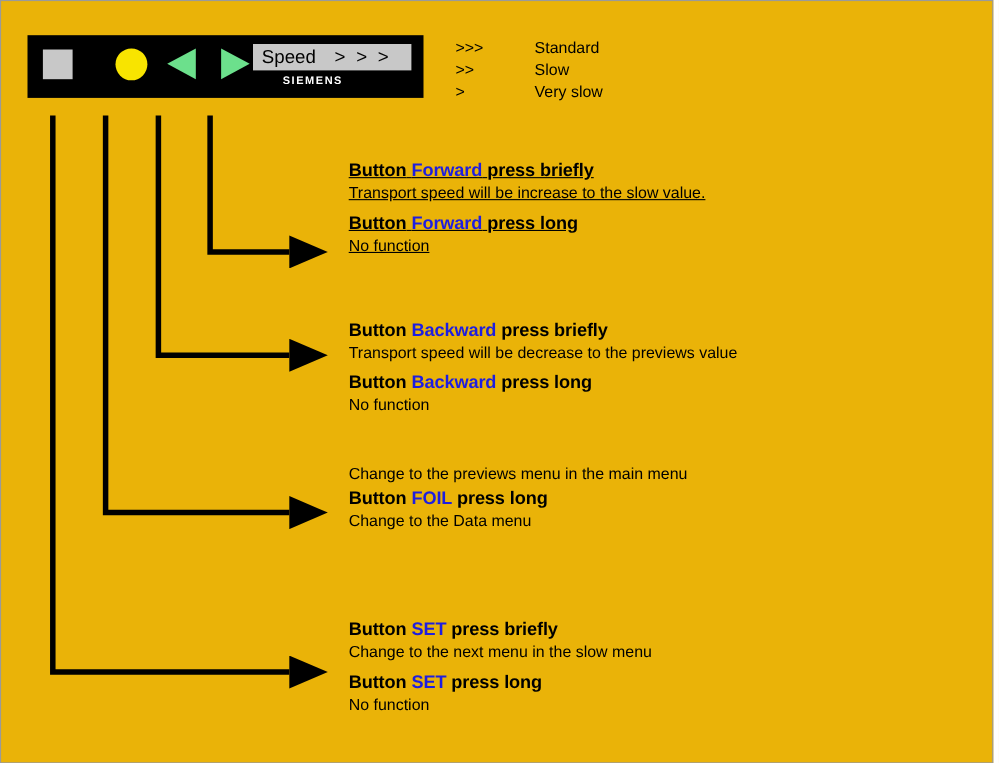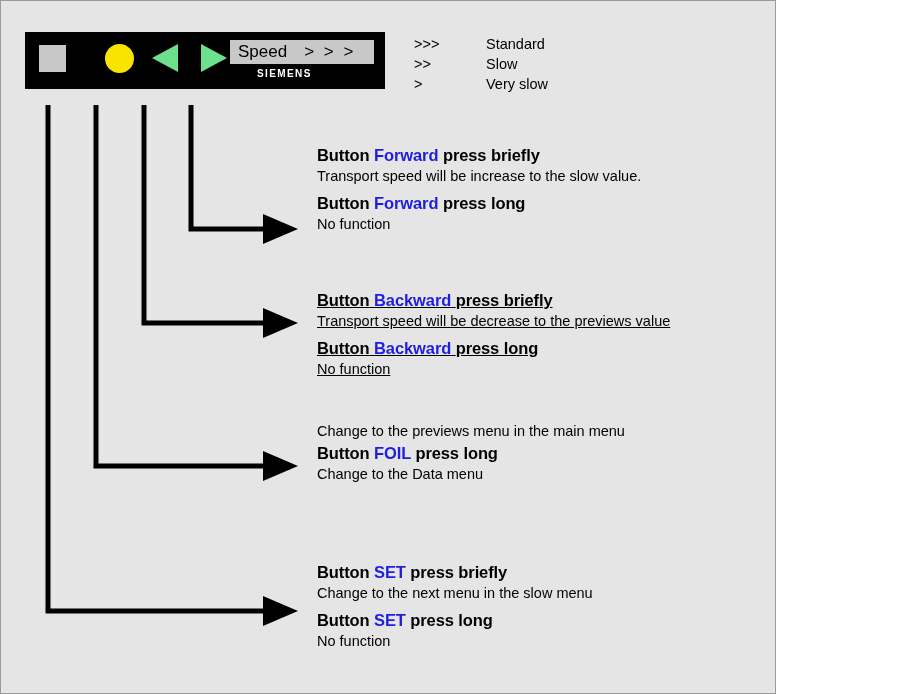--- a/index.html
+++ b/index.html
@@ -5,23 +5,23 @@
   html, body {
     margin: 0;
     padding: 0;
     background: #ffffff;
   }
   body {
     font-family: "Liberation Sans", sans-serif;
   }
   #page {
     position: relative;
-    width: 776px;
+    width: 903px;
     height: 694px;
-    background: #e5e5e5;
+    background: #eab308;
     box-sizing: border-box;
     border: 1px solid #9a9a9a;
     overflow: hidden;
   }
 
   
   #panel {
     position: absolute;
     left: 24px;
     top: 31px;
@@ -202,37 +202,37 @@
 
     <path d="M190,104 L190,228 L262,228" stroke="#000000" stroke-width="5" fill="none" marker-end="url(#arrowhead)"></path>
 
     <path d="M143,104 L143,322 L262,322" stroke="#000000" stroke-width="5" fill="none" marker-end="url(#arrowhead)"></path>
 
     <path d="M95,104 L95,465 L262,465" stroke="#000000" stroke-width="5" fill="none" marker-end="url(#arrowhead)"></path>
 
     <path d="M47,104 L47,610 L262,610" stroke="#000000" stroke-width="5" fill="none" marker-end="url(#arrowhead)"></path>
   </svg>
 
-  <div class="desc-block" style="top:143px;">
+  <div class="desc-block" style="top:143px;text-decoration:underline;">
     <div class="desc-head">
       <span>Button</span>
       <span class="hl">Forward</span>
       <span>press briefly</span>
     </div>
     <div class="desc-sub">Transport speed will be increase to the slow value.</div>
     <div class="gap-sm"></div>
     <div class="desc-head">
       <span>Button</span>
       <span class="hl">Forward</span>
       <span>press long</span>
     </div>
     <div class="desc-sub">No function</div>
   </div>
 
-  <div class="desc-block" style="top:288px;text-decoration:underline;">
+  <div class="desc-block" style="top:288px;">
     <div class="desc-head">
       <span>Button</span>
       <span class="hl">Backward</span>
       <span>press briefly</span>
     </div>
     <div class="desc-sub">Transport speed will be decrease to the previews value</div>
     <div class="gap-sm"></div>
     <div class="desc-head">
       <span>Button</span>
       <span class="hl">Backward</span>

